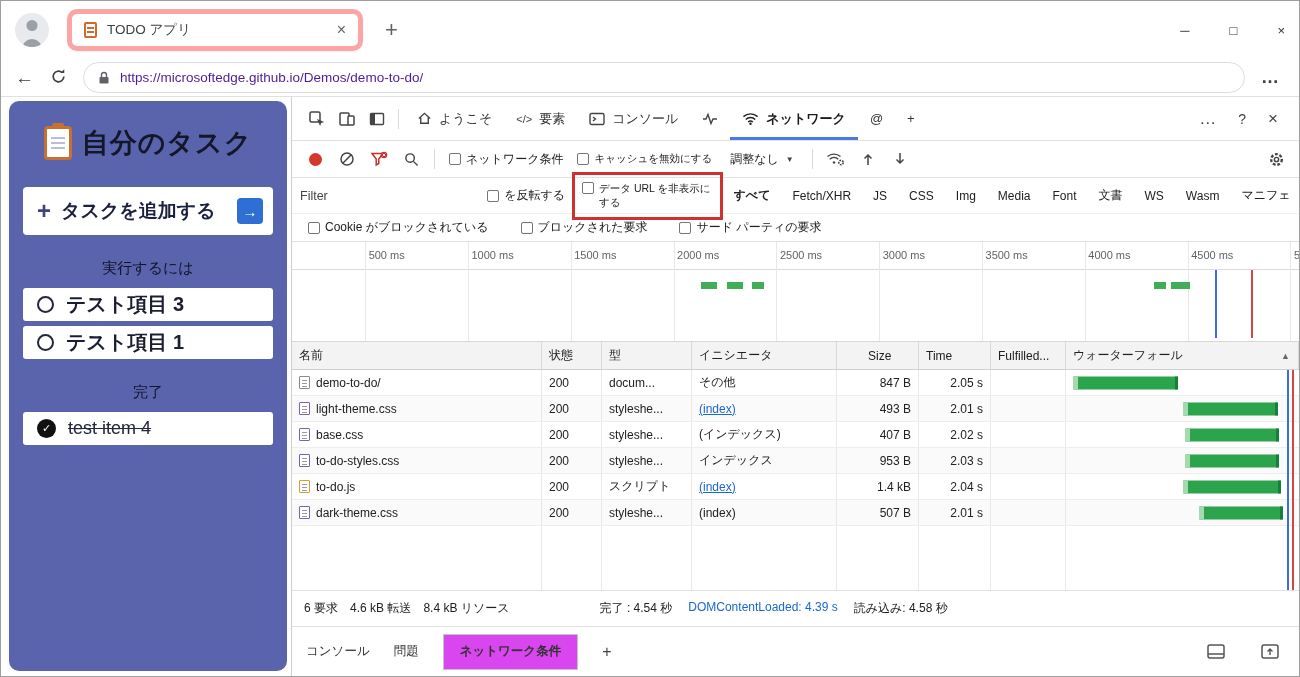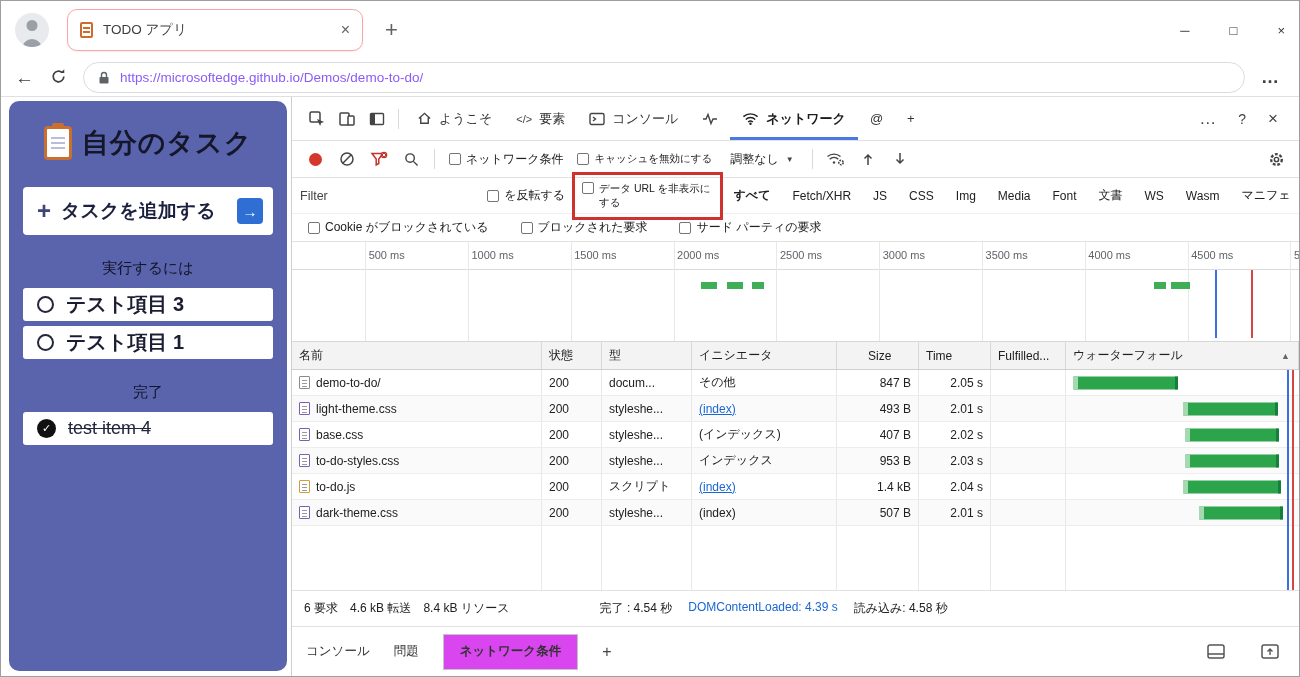--- a/index.html
+++ b/index.html
@@ -5,33 +5,33 @@
   * { box-sizing: border-box; margin: 0; padding: 0; }
   html,body { width:1300px; height:677px; overflow:hidden; background:#fff;
     font-family:"Liberation Sans", sans-serif; color:#202124; }
   .window { position:relative; width:1300px; height:677px; background:#fff; border:1px solid #9e9e9e; }
 
   
   .tabstrip { position:absolute; left:0; top:0; right:0; height:58px; background:#fff; display:flex; align-items:center; padding-left:14px; }
   .avatar { width:34px; height:34px; border-radius:50%; background:#e8eaed; position:relative; overflow:hidden; flex:none; cursor:pointer; }
   .avatar .head { position:absolute; left:50%; top:7px; transform:translateX(-50%); width:11px; height:11px; border-radius:50%; background:#9aa0a6; }
   .avatar .body { position:absolute; left:50%; bottom:-4px; transform:translateX(-50%); width:20px; height:12px; border-radius:10px 10px 0 0; background:#9aa0a6; }
-  .tab { margin-left:18px; width:296px; height:42px; border:1px solid #fca5a5; border-radius:10px; background:#fff; display:flex; align-items:center; padding:0 12px; gap:10px; box-shadow:0 1px 2px rgba(0,0,0,.06); }
+  .tab { margin-left:18px; width:296px; height:42px; border:5px solid #fca5a5; border-radius:10px; background:#fff; display:flex; align-items:center; padding:0 12px; gap:10px; box-shadow:0 1px 2px rgba(0,0,0,.06); }
   .favicon { width:13px; height:16px; border:2px solid #cf6a2e; border-radius:2px; background:#fff; position:relative; flex:none; }
   .favicon:before { content:""; position:absolute; left:1px; right:1px; top:3px; height:1.5px; background:#cf6a2e; box-shadow:0 4px 0 #cf6a2e; }
   .tab-title { flex:1; font-size:13.5px; color:#3c4043; white-space:nowrap; overflow:hidden; }
   .tab-close { font-size:16px; color:#5f6368; cursor:pointer; }
   .newtab { margin-left:22px; font-size:22px; color:#5f6368; cursor:pointer; }
   .wincontrols { margin-left:auto; display:flex; gap:40px; padding-right:14px; font-size:13px; color:#333; }
   .wincontrols span { cursor:pointer; }
 
   .navbar { position:absolute; left:0; top:58px; right:0; height:38px; background:#fff; border-bottom:1px solid #e0e0e0; display:flex; align-items:center; padding:0 14px; gap:16px; }
   .nav-btn { font-size:19px; color:#3c4043; cursor:pointer; line-height:1; }
   .urlpill { flex:1; height:31px; border:1px solid #dadce0; border-radius:16px; background:#fff; display:flex; align-items:center; padding:0 14px; gap:10px; }
-  .url-text { font-size:13.5px; color:#8b5cf6; white-space:nowrap; overflow:hidden; }
+  .url-text { font-size:13.5px; color:#4c1d95; white-space:nowrap; overflow:hidden; }
   .more-dots { font-size:18px; font-weight:bold; color:#3c4043; cursor:pointer; padding-right:6px; }
 
   
   .page { position:absolute; left:0; top:96px; width:290px; bottom:0; background:#fff; }
   .todo-card { position:absolute; left:8px; top:4px; width:278px; bottom:5px; background:#5a64ac; border-radius:10px; padding:16px 14px; }
   .todo-header { display:flex; align-items:center; justify-content:center; gap:10px; margin-top:8px; }
   .clipboard { width:28px; height:34px; background:#fff; border:3px solid #c96f2f; border-radius:4px; position:relative; flex:none; }
   .clipboard:before { content:""; position:absolute; left:50%; top:-6px; transform:translateX(-50%); width:12px; height:6px; background:#c96f2f; border-radius:2px; }
   .clipboard:after { content:""; position:absolute; left:4px; right:4px; top:8px; height:2px; background:#b9bdd8; box-shadow:0 5px 0 #b9bdd8, 0 10px 0 #b9bdd8; }
   .todo-title { font-size:27px; font-weight:bold; color:#14162a; letter-spacing:1px; white-space:nowrap; }

